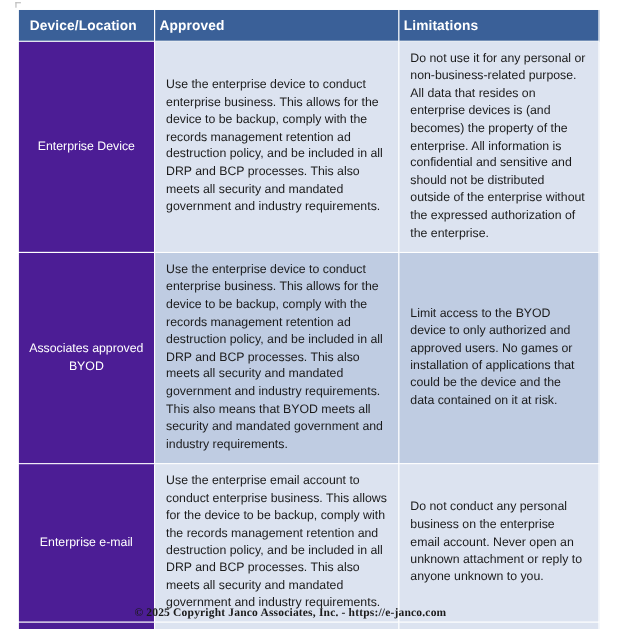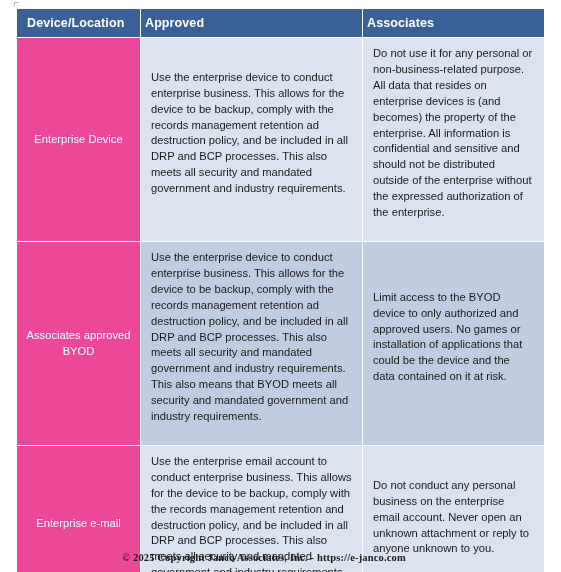--- a/index.html
+++ b/index.html
@@ -46,25 +46,25 @@
     border: 1px solid #ffffff;
     letter-spacing: 0.1px;
   }
   thead th.th-device { text-align: left; padding-left: 10px; }
 
   tbody td {
     vertical-align: middle;
     font-size: 11.2px;
     line-height: 1.42;
     color: #1a1a1a;
-    padding: 8px 10px 20px 10px;
+    padding: 8px 10px 8px 10px;
     border: 1px solid #ffffff;
   }
   tbody td.dev {
-    background: #ec4899;
+    background: #4c1d95;
     color: #ffffff;
     text-align: center;
     font-size: 11.2px;
     font-weight: normal;
     line-height: 1.45;
     padding: 6px 6px;
   }
   tbody tr.odd td.txt { background: #DCE3F0; }
   tbody tr.even td.txt { background: #BFCCE2; }
 
@@ -105,21 +105,21 @@
     <table class="policy-table">
       <colgroup>
         <col class="c1">
           <col class="c2">
           <col class="c3">
       </colgroup>
       <thead>
         <tr>
           <th class="th-device">Device/Location</th>
           <th>Approved</th>
-          <th>Associates</th>
+          <th>Limitations</th>
         </tr>
       </thead>
       <tbody>
         <tr class="odd">
           <td class="dev">Enterprise Device</td>
           <td class="txt">Use the enterprise device to conduct enterprise business. This allows for the device to be backup, comply with the records management retention ad destruction policy, and be included in all DRP and BCP processes.  This also meets all security and mandated government and industry requirements.</td>
           <td class="txt">Do not use it for any personal or non-business-related purpose.  All data that resides on enterprise devices is (and becomes) the property of the enterprise.  All information is confidential and sensitive and should not be distributed outside of the enterprise without the expressed authorization of the enterprise.</td>
         </tr>
         <tr class="even">
           <td class="dev">Associates approved BYOD</td>

